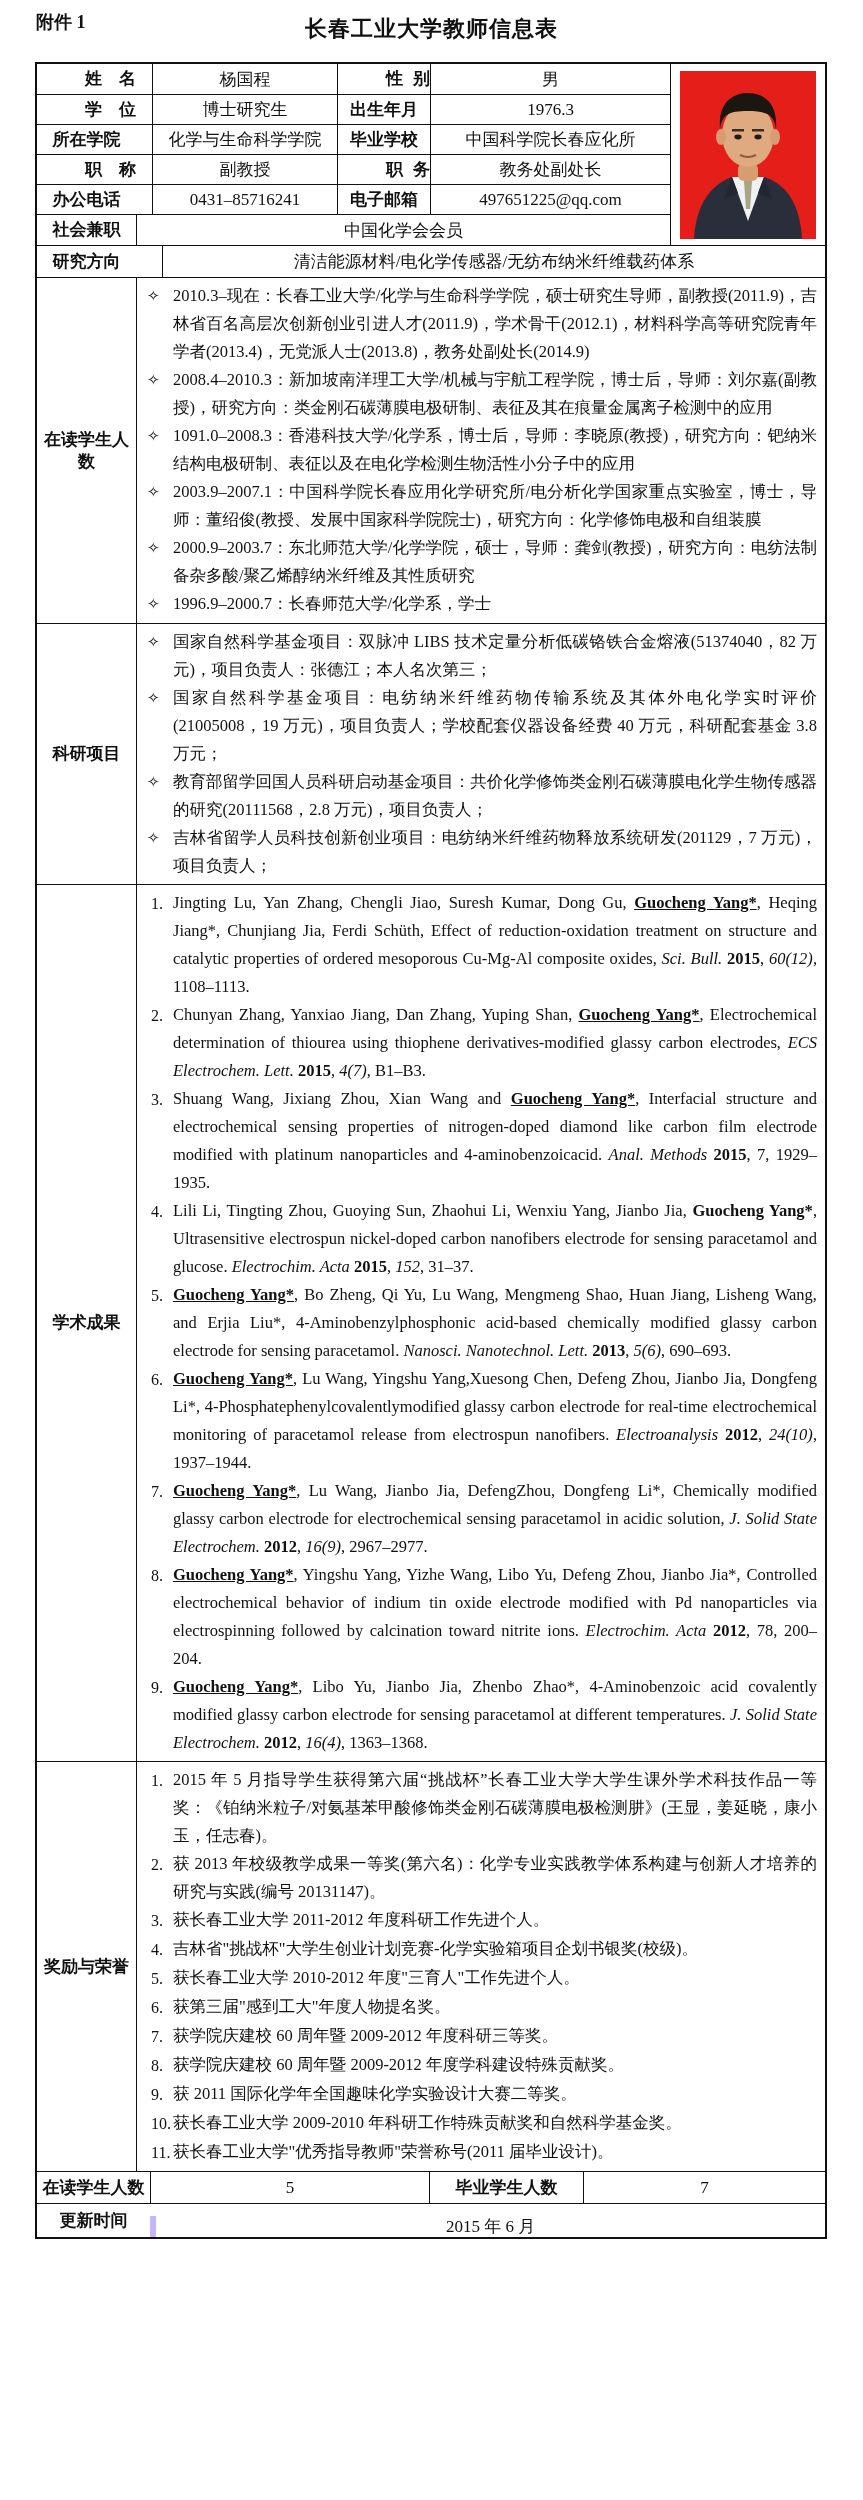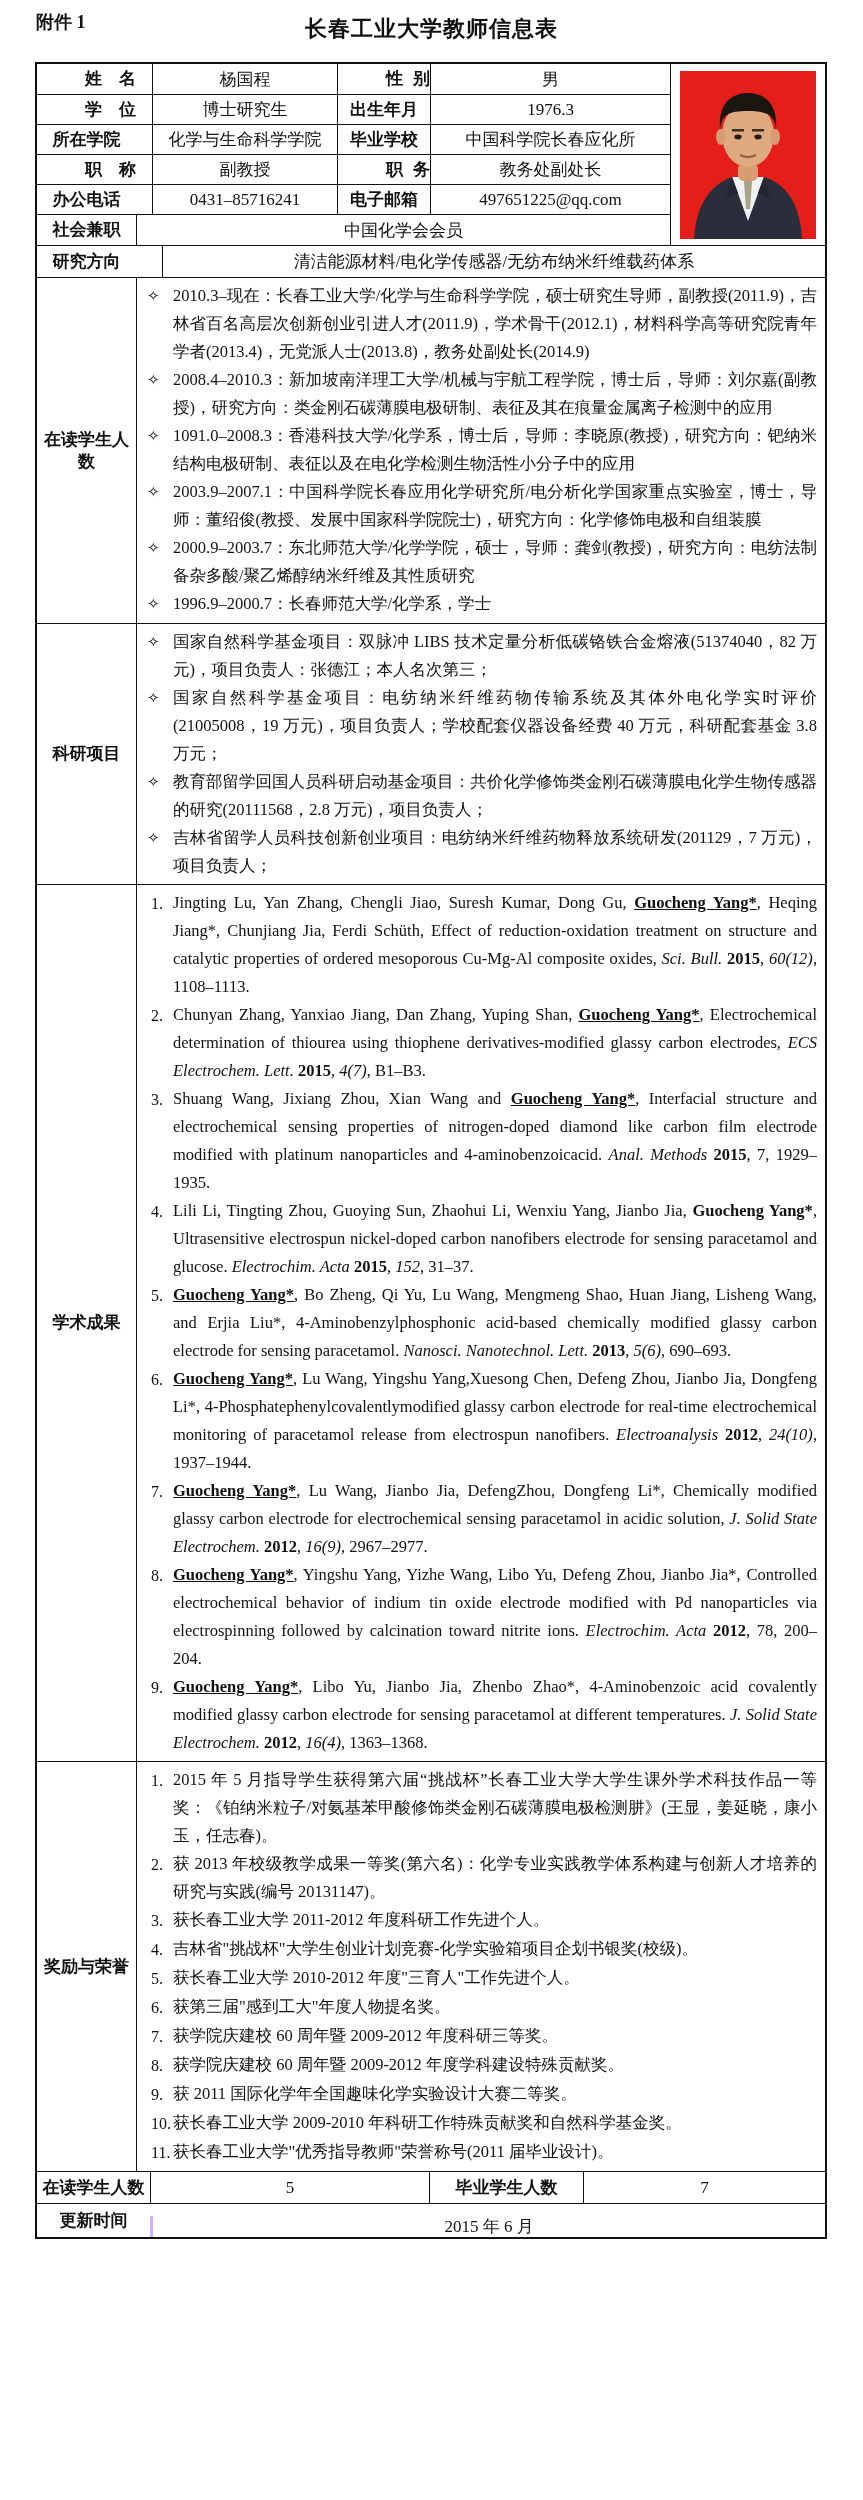--- a/index.html
+++ b/index.html
@@ -294,17 +294,17 @@
 
     <div class="band rowS">
       <div class="cell nol lab cE">在读学生人数</div>
       <div class="cell val cF">5</div>
       <div class="cell lab cG">毕业学生人数</div>
       <div class="cell val cH">7</div>
     </div>
 
     <div class="band rowU">
       <div class="cell nol lab cE">更新时间</div>
-      <div class="cell val wideval" style="border-left:3px solid #c4b5fd;margin-top:12px;">2015 年 6 月</div>
+      <div class="cell val wideval" style="border-left:6px solid #c4b5fd;margin-top:12px;">2015 年 6 月</div>
     </div>
 
   </div>
 </div>
 
 </body></html>

